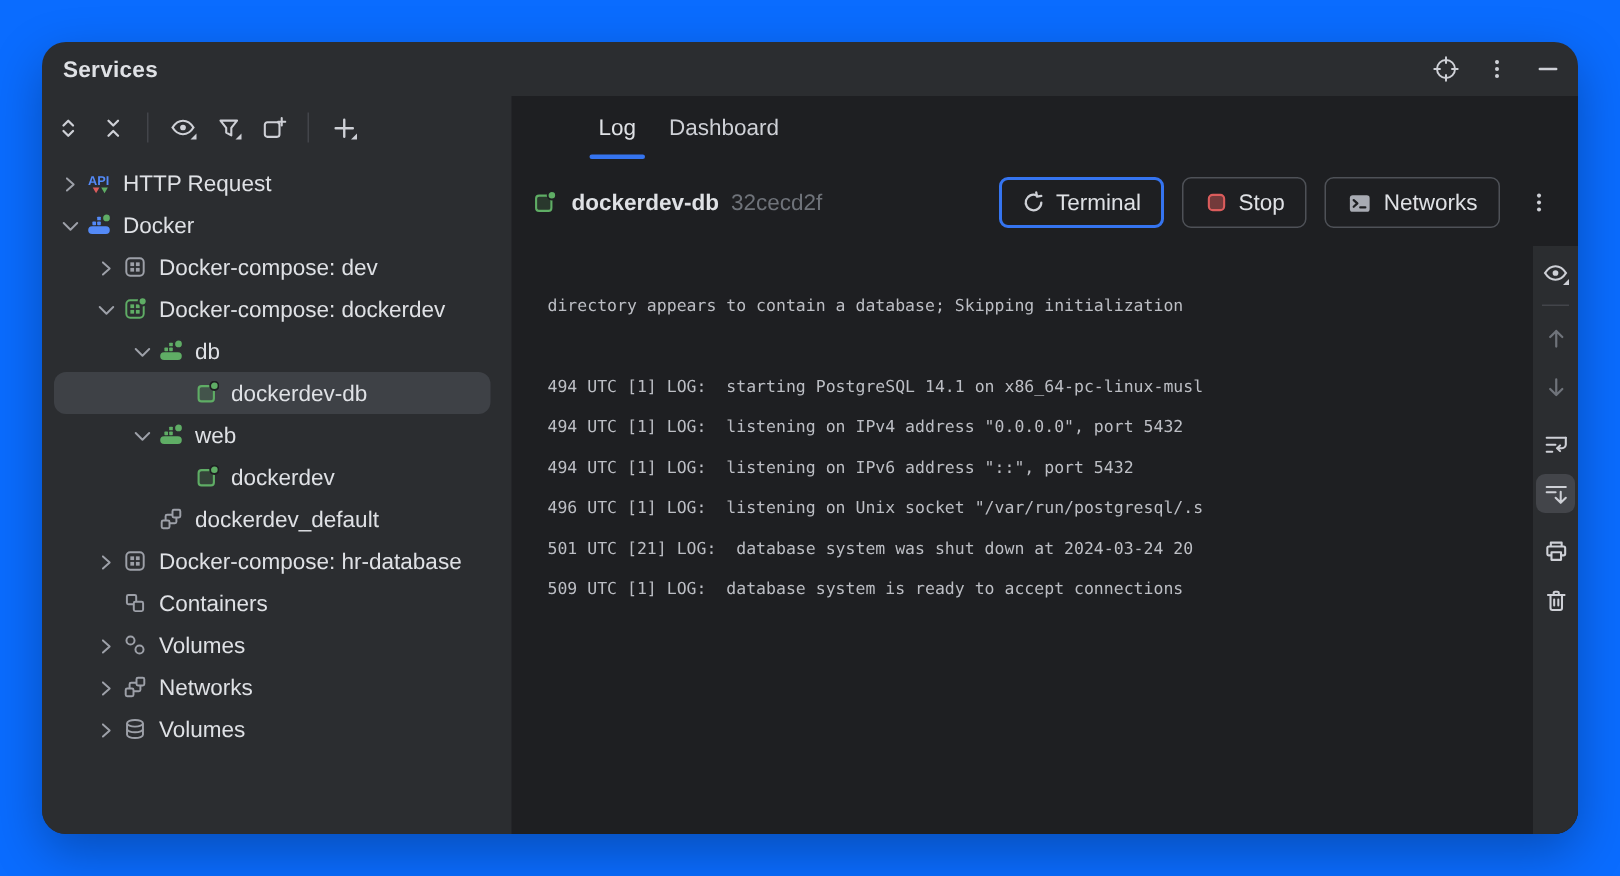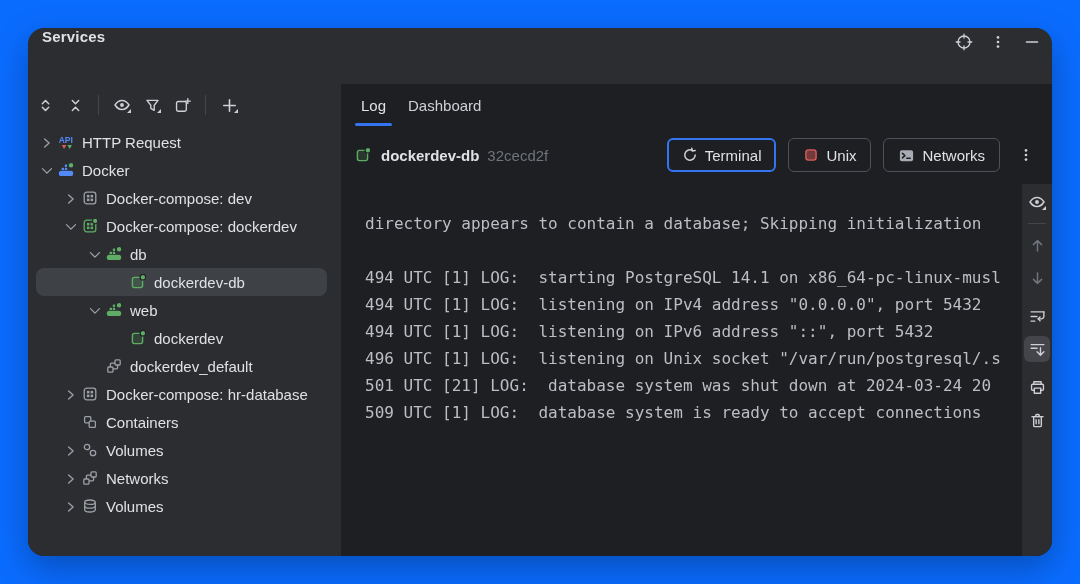--- a/index.html
+++ b/index.html
@@ -10,21 +10,21 @@
     font-family:"Liberation Sans", sans-serif;
     -webkit-font-smoothing:antialiased;
   }
   .window {
     position:absolute; left:28px; top:28px; width:1024px; height:528px;
     background:#2B2D30; border-radius:16px; overflow:hidden;
     display:flex; flex-direction:column; color:#DFE1E5;
     box-shadow:0 12px 34px rgba(0,0,0,.28);
   }
   
-  .titlebar { height:56px; flex:none; display:flex; align-items:flex-start; padding:0 6px 0 14px; }
+  .titlebar { height:36px; flex:none; display:flex; align-items:center; padding:0 6px 0 14px; }
   .titlebar .title { font-weight:700; font-size:15px; letter-spacing:.2px; }
   .tb-icons { margin-left:auto; display:flex; gap:6px; align-items:center; }
   .icon-btn {
     width:28px; height:28px; display:flex; align-items:center; justify-content:center;
     border-radius:6px; color:#CED0D6; position:relative; background:transparent; border:none; padding:0;
   }
   .icon-btn svg { display:block; }
   .icon-btn.dd::after {
     content:""; position:absolute; right:4px; bottom:5px; width:0; height:0;
     border-left:4px solid transparent; border-bottom:4px solid currentColor;
@@ -37,21 +37,21 @@
   .tsep { width:1px; height:20px; background:#43454A; margin:0 6px; }
   
   .tree { flex:1; overflow:hidden; padding-top:2px; font-size:15px; }
   .tree-row { height:28px; display:flex; align-items:center; border-radius:8px; margin:0 14px 0 8px; }
   .tree-row.selected { background:#3E4146; }
   .chev { width:20px; height:20px; flex:none; display:flex; align-items:center; justify-content:center; color:#9DA0A8; }
   .t-icon { width:20px; height:20px; flex:none; display:flex; align-items:center; justify-content:center; margin-right:6px; }
   .tree-label { white-space:nowrap; color:#DFE1E5; }
   
   .right { flex:1; min-width:0; display:flex; flex-direction:column; background:#1E1F22; }
-  .tabstrip { height:42px; flex:none; display:flex; align-items:stretch; padding-left:12px; gap:6px; }
+  .tabstrip { height:42px; flex:none; display:flex; align-items:stretch; padding-left:12px; gap:6px;margin-left:38px; }
   .tab { display:flex; align-items:center; padding:0 8px; font-size:15px; color:#CED0D6; position:relative; }
   .tab.active { color:#DFE1E5; }
   .tab.active::after {
     content:""; position:absolute; left:2px; right:2px; bottom:0; height:3px;
     border-radius:3px; background:#3574F0;
   }
   .svc-header { height:58px; flex:none; display:flex; align-items:center; gap:8px; padding:0 12px 0 12px; }
   .svc-icon { width:20px; height:20px; display:flex; align-items:center; justify-content:center; }
   .svc-name { font-weight:700; font-size:15px; }
   .svc-id { color:#6F737A; font-size:15px; }
@@ -59,21 +59,21 @@
   .btn {
     height:34px; display:flex; align-items:center; gap:7px; padding:0 14px;
     border:1px solid #4E5157; border-radius:6px; background:transparent;
     color:#DFE1E5; font-size:15px; font-family:inherit; cursor:default;
   }
   .btn .b-icon { display:flex; align-items:center; }
   .btn.focused { border:2px solid #3574F0; padding:0 13px; }
   .content-row { flex:1; display:flex; min-height:0; }
   .log {
     flex:1; min-width:0; overflow:hidden; padding:26px 0 0 24px;
-    font-family:"DejaVu Sans Mono", monospace; font-size:16px; line-height:27px;
+    font-family:"DejaVu Sans Mono", monospace; font-size:11px; line-height:27px;
     color:#BCBEC4; white-space:pre;
   }
   .log-line { height:27px; }
   
   .strip { width:30px; flex:none; background:#2B2D30; display:flex; flex-direction:column; align-items:center; padding-top:5px; gap:7px; }
   .strip .icon-btn { width:26px; height:26px; border-radius:6px; }
   .strip .icon-btn.active { background:#43454A; }
   .strip .icon-btn.disabled { color:#6F737A; }
   .strip .icon-btn.grp { margin-top:5px; }
   .strip-sep { width:18px; height:1px; background:#43454A; margin:1px 0; flex:none; }
@@ -395,21 +395,21 @@
                 </svg>
               </span>
               <span>Terminal</span>
             </button>
             <button class="btn">
               <span class="b-icon" style="display: flex; align-items: center;">
                 <svg width="16" height="16" viewBox="0 0 16 16">
                   <rect x="2.9" y="2.9" width="10.2" height="10.2" rx="2.6" fill="rgba(219,92,92,.45)" stroke="#DB5C5C" stroke-width="1.4"></rect>
                 </svg>
               </span>
-              <span>Unix</span>
+              <span>Stop</span>
             </button>
             <button class="btn">
               <span class="b-icon" style="display: flex; align-items: center;">
                 <svg width="17" height="17" viewBox="0 0 16 16">
                   <rect x="1.8" y="3" width="12.4" height="10.4" rx="1.8" fill="#A8ABB3"></rect>
                   <path d="M4.2 6l2.3 2.1-2.3 2.1" fill="none" stroke="#1E1F22" stroke-width="1.4" stroke-linecap="round" stroke-linejoin="round"></path>
                   <path d="M8.3 10.6h3.2" stroke="#1E1F22" stroke-width="1.4" stroke-linecap="round"></path>
                 </svg>
               </span>
               <span>Networks</span>

